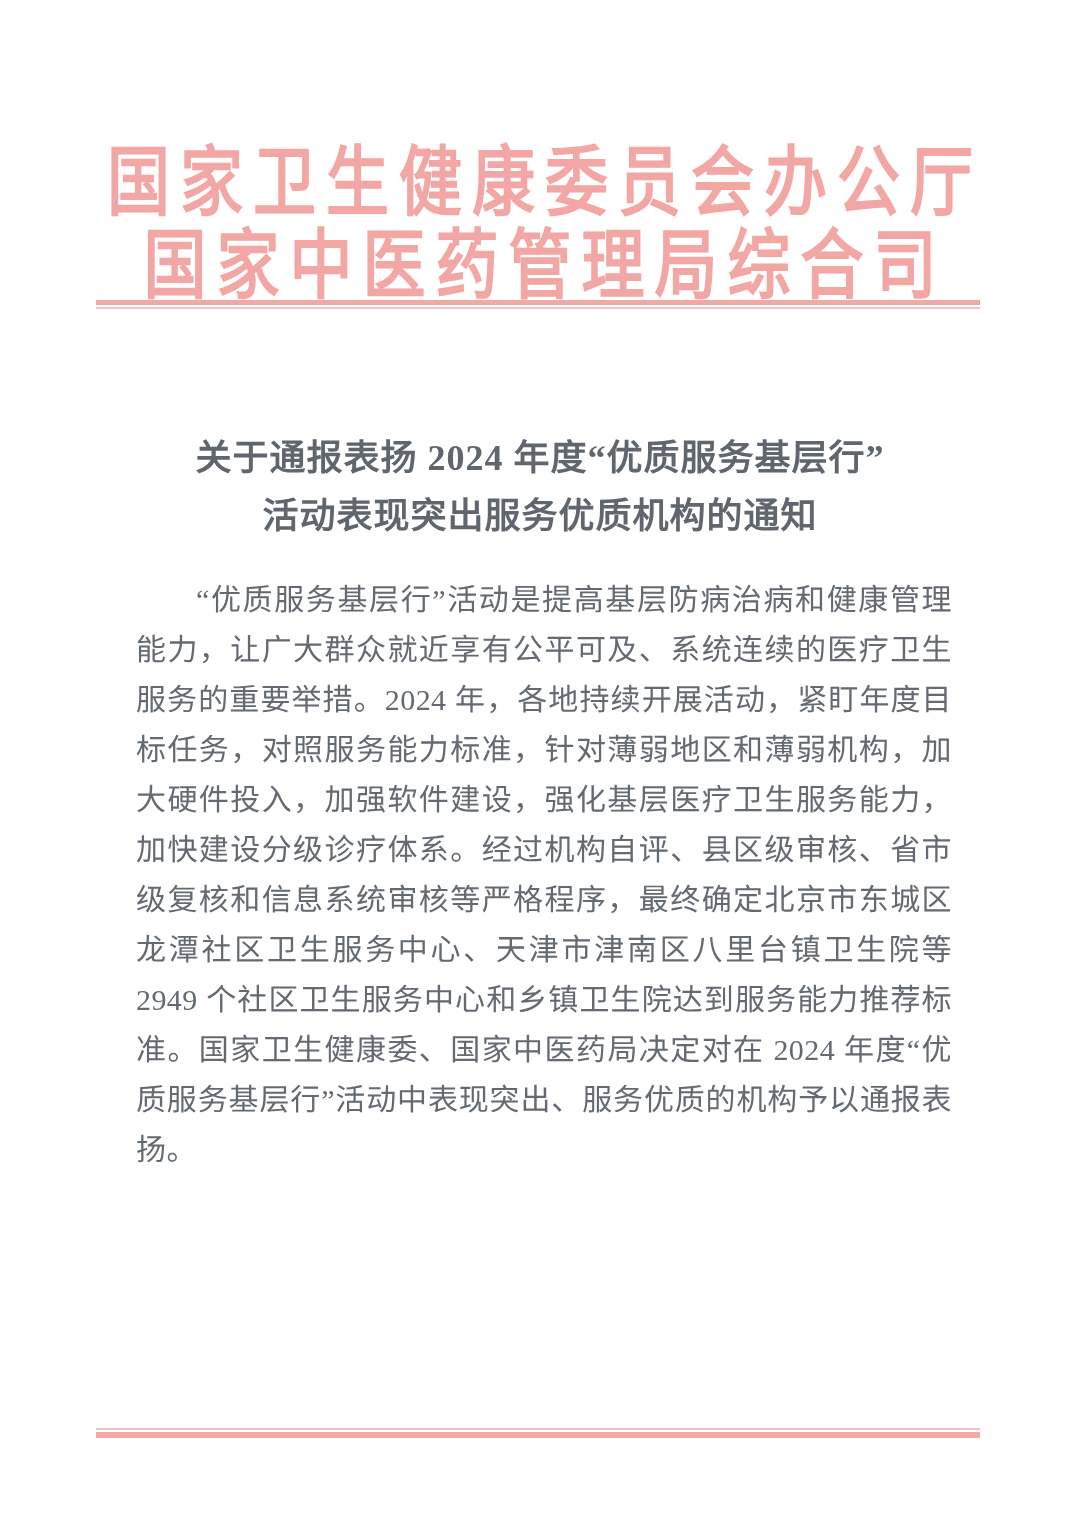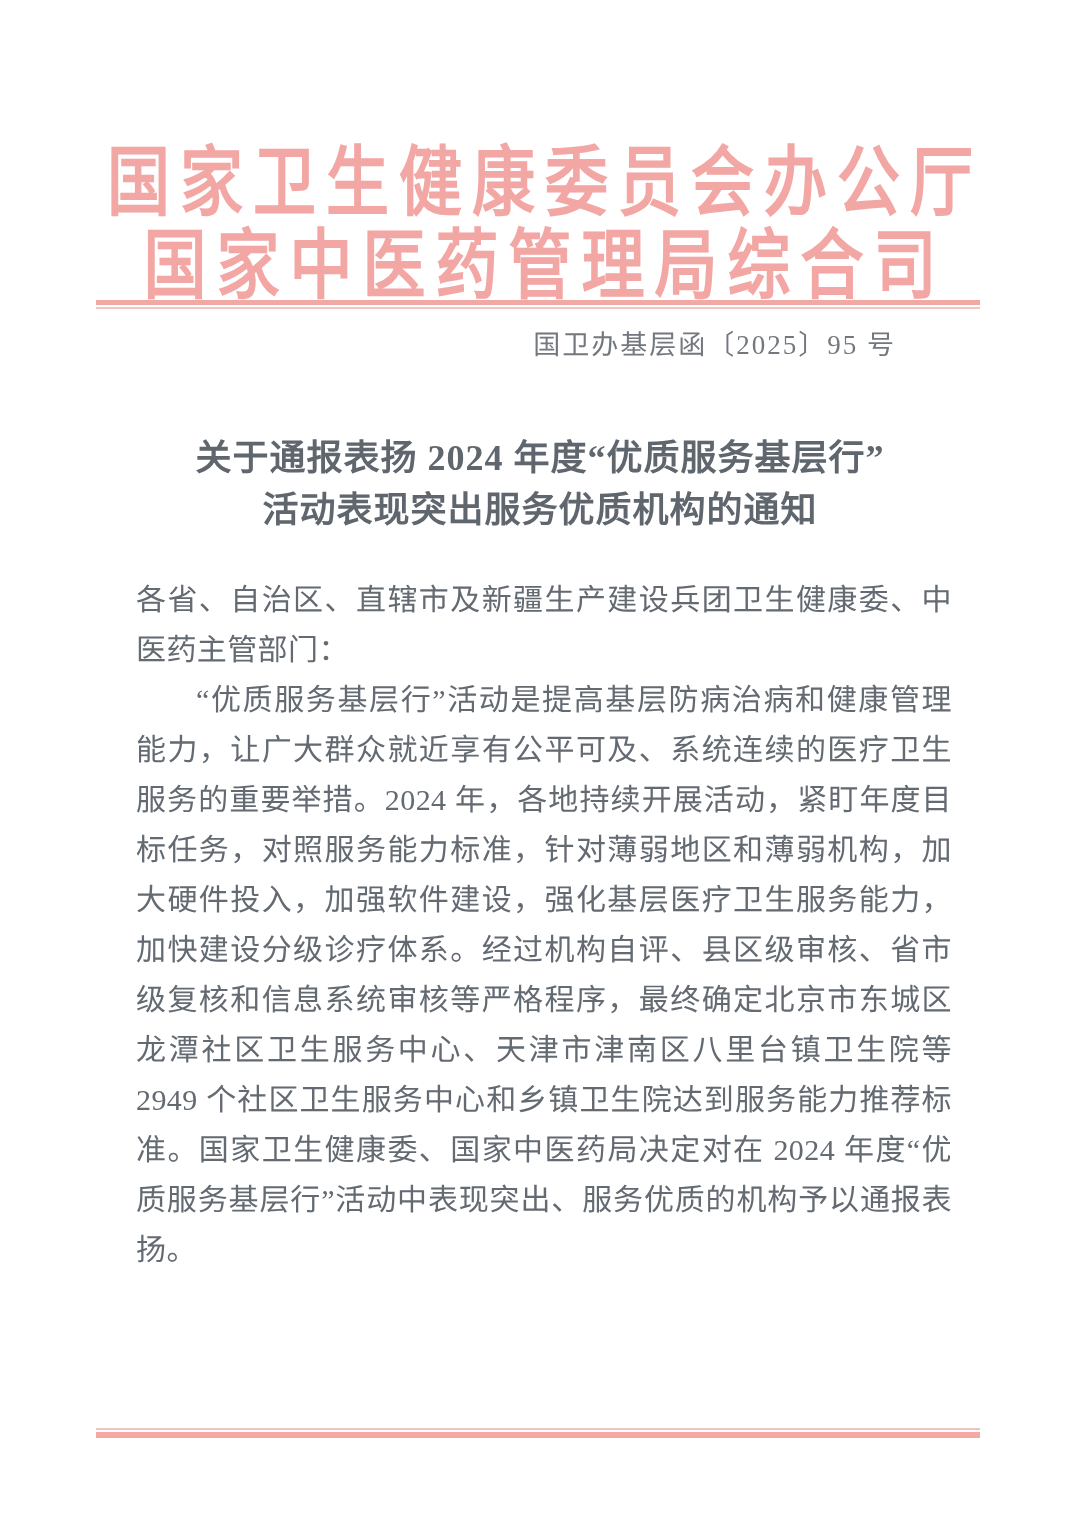--- a/index.html
+++ b/index.html
@@ -115,21 +115,21 @@
     width: 800px;
     text-align: center;
     font-family: "Liberation Serif", "DejaVu Serif", serif;
     font-weight: bold;
     font-size: 36px;
     line-height: 52px;
     letter-spacing: 1px;
     color: #5f666e;
   }
   .doc-title .t-line { display: block; white-space: nowrap; }
-  .doc-title .t-line.line2 { }
+  .doc-title .t-line.line2 { margin-top: 6px; }
 
   
   .body-block {
     position: absolute;
     left: 136px;
     top: 575px;
     width: 816px;
   }
 
   .body-p {
@@ -164,29 +164,27 @@
   <div class="letterhead">
     <div class="letterhead-line first">国家卫生健康委员会办公厅</div>
     <div class="letterhead-line second">国家中医药管理局综合司</div>
   </div>
 
   <div class="rule-top">
     <div class="bar-thick"></div>
     <div class="bar-thin"></div>
   </div>
 
-  <div class="doc-number">国卫办基层函〔2025〕95 号</div>
 
   <div class="doc-title">
     <span class="t-line line1">关于通报表扬 2024 年度“优质服务基层行”</span>
     <span class="t-line line2">活动表现突出服务优质机构的通知</span>
   </div>
 
   <div class="body-block">
-    <p class="body-p addressee">各省、自治区、直辖市及新疆生产建设兵团卫生健康委、中医药主管部门：</p>
     <p class="body-p indent">“优质服务基层行”活动是提高基层防病治病和健康管理能力，让广大群众就近享有公平可及、系统连续的医疗卫生服务的重要举措。2024 年，各地持续开展活动，紧盯年度目标任务，对照服务能力标准，针对薄弱地区和薄弱机构，加大硬件投入，加强软件建设，强化基层医疗卫生服务能力，加快建设分级诊疗体系。经过机构自评、县区级审核、省市级复核和信息系统审核等严格程序，最终确定北京市东城区龙潭社区卫生服务中心、天津市津南区八里台镇卫生院等 2949 个社区卫生服务中心和乡镇卫生院达到服务能力推荐标准。国家卫生健康委、国家中医药局决定对在 2024 年度“优质服务基层行”活动中表现突出、服务优质的机构予以通报表扬。</p>
   </div>
 
   <div class="rule-bottom">
     <div class="bar-thin"></div>
     <div class="bar-thick"></div>
   </div>
 
 </div>
 

